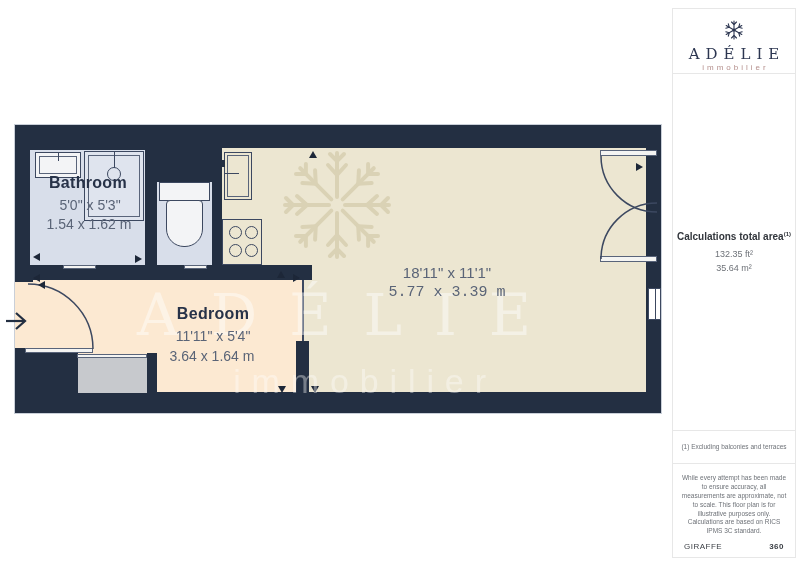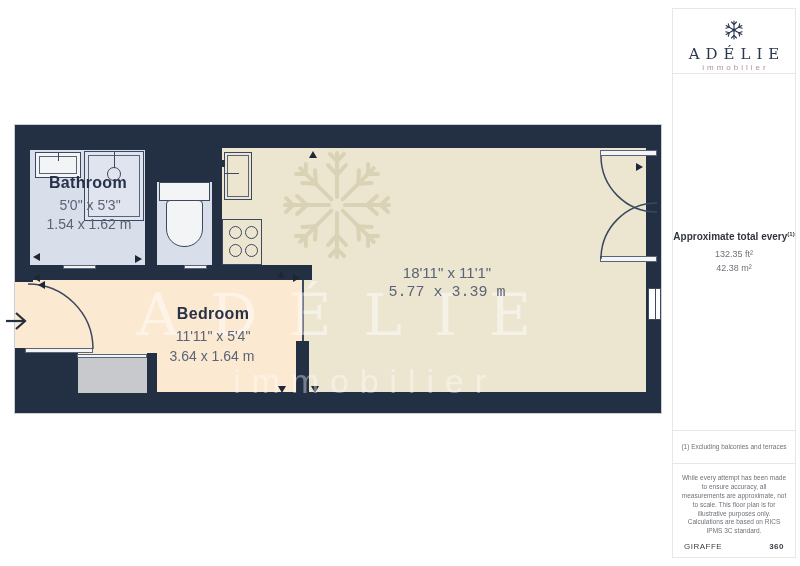--- a/index.html
+++ b/index.html
@@ -173,24 +173,24 @@
         <use href="#lspoke" transform="rotate(240)"></use>
         <use href="#lspoke" transform="rotate(300)"></use>
       </g>
       <circle cx="0" cy="0" r="1.6" fill="#2b3550"></circle>
     </svg>
     <div id="brand-name" class="sb-text">ADÉLIE</div>
     <div id="brand-tag" class="sb-text">immobilier</div>
     <div class="sb-div" style="top:64px;"></div>
 
     <div id="area-label" class="sb-text">
-      <span>Approximate total every</span><sup>(1)</sup>
+      <span>Calculations total area</span><sup>(1)</sup>
     </div>
     <div id="area-imp" class="sb-text">132.35 ft²</div>
-    <div id="area-met" class="sb-text">42.38 m²</div>
+    <div id="area-met" class="sb-text">35.64 m²</div>
 
     <div class="sb-div" style="top:421px;"></div>
     <div id="footnote" class="sb-text">(1) Excluding balconies and terraces</div>
     <div class="sb-div" style="top:454px;"></div>
 
     <div id="disc1" class="sb-text">While every attempt has been made to ensure accuracy, all measurements are approximate, not to scale. This floor plan is for illustrative purposes only.</div>
     <div id="disc2" class="sb-text">Calculations are based on RICS IPMS 3C standard.</div>
     <div id="provider" class="sb-text">
       <span>GIRAFFE</span><b>360</b>
     </div>

